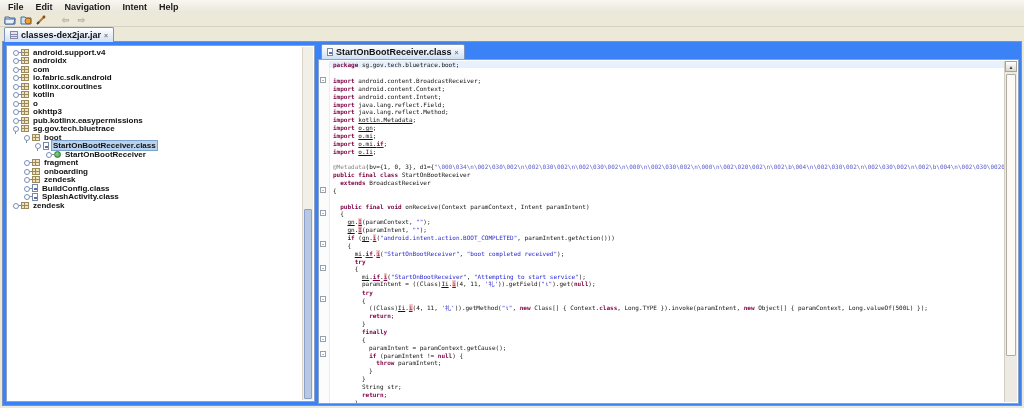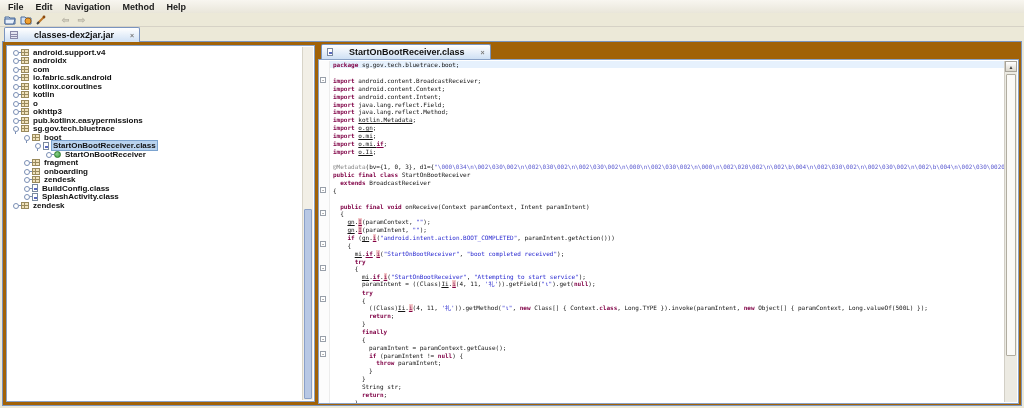--- a/index.html
+++ b/index.html
@@ -14,26 +14,26 @@
     font-size:9px;font-weight:bold;color:#1a1a1a;}
   .menu-item{padding:0 6px;cursor:default;}
   
   .toolbar{position:absolute;left:0;top:13px;right:0;height:13px;display:flex;align-items:center;
     gap:1px;padding-left:2px;background:#ece9d8;border-bottom:1px solid #d6d2c6;}
   .tbtn{width:15px;height:12px;display:flex;align-items:center;justify-content:center;}
   .tsep{width:7px;}
   .nav-arrow{font-size:9px;font-weight:bold;color:#b6b2a4;line-height:10px;}
   
   .tabstrip{position:absolute;left:0;top:26px;right:0;height:16px;display:flex;align-items:flex-end;padding-left:4px;}
-  .tab{height:14px;display:flex;align-items:center;gap:16px;padding:0 5px;
+  .tab{height:14px;display:flex;align-items:center;gap:3px;padding:0 5px;
     background:linear-gradient(#ffffff,#cfe0f4);border:1px solid #7a94be;border-bottom:none;
     border-radius:2px 2px 0 0;font-size:9px;font-weight:bold;position:relative;z-index:3;}
   .tab-close{font-size:7px;color:#7a7a7a;font-weight:bold;line-height:7px;cursor:default;}
   
-  .content{position:absolute;left:2px;top:41px;right:2px;bottom:2px;background:#a16207;border:1px solid #7a94be;text-decoration:underline;}
+  .content{position:absolute;left:2px;top:41px;right:2px;bottom:2px;background:#3b82f6;border:1px solid #7a94be;text-decoration:underline;}
   
   .treepanel{position:absolute;left:3px;top:3px;width:307px;bottom:3px;background:#fff;border:1px solid #8aa2c6;overflow:hidden;}
   .tree{position:absolute;left:1px;top:2px;right:12px;bottom:1px;overflow:hidden;}
   .trow{height:8.5px;display:flex;align-items:center;font-size:8px;font-weight:bold;white-space:nowrap;}
   .tind{flex:none;}
   .toggle{flex:none;width:8px;height:7px;position:relative;margin-right:1px;}
   .toggle::before{content:"";position:absolute;left:1px;top:1px;width:4px;height:4px;border:1px solid #7a8eb4;border-radius:50%;}
   .toggle.c::after{content:"";position:absolute;left:7px;top:3px;width:2px;height:1px;background:#7a8eb4;}
   .toggle.e::after{content:"";position:absolute;left:3px;top:7px;width:1px;height:2px;background:#7a8eb4;}
   .ticon{flex:none;margin-right:2px;}
@@ -76,21 +76,21 @@
   
   .tbtn svg{display:block;}
 </style>
 </head>
 <body>
 
 <div class="menubar" id="menubar">
     <span class="menu-item">File</span>
     <span class="menu-item">Edit</span>
     <span class="menu-item">Navigation</span>
-    <span class="menu-item">Method</span>
+    <span class="menu-item">Intent</span>
     <span class="menu-item">Help</span>
   </div>
 
 <div class="toolbar">
   <span class="tbtn">
     <span>
       <svg width="12" height="10" viewBox="0 0 12 10">
         <path d="M1 2 h4 l1 1 h5 v6 h-10 z" fill="#cfe0f4" stroke="#4a6a9a" stroke-width="1"></path>
         <path d="M1 4 h10 l-1.5 5 h-8.5 z" fill="#e8f0fa" stroke="#4a6a9a" stroke-width="1"></path>
       </svg>

